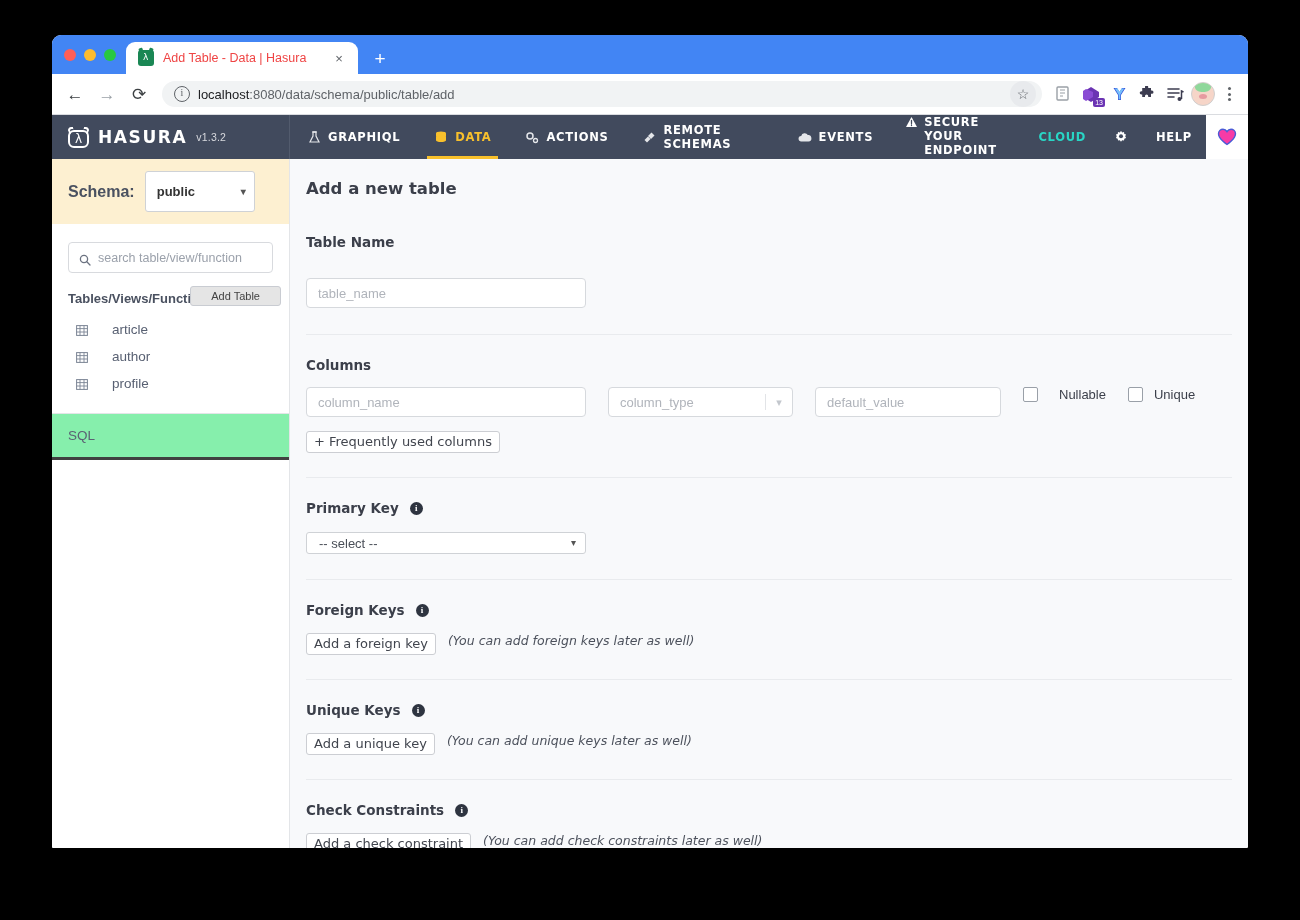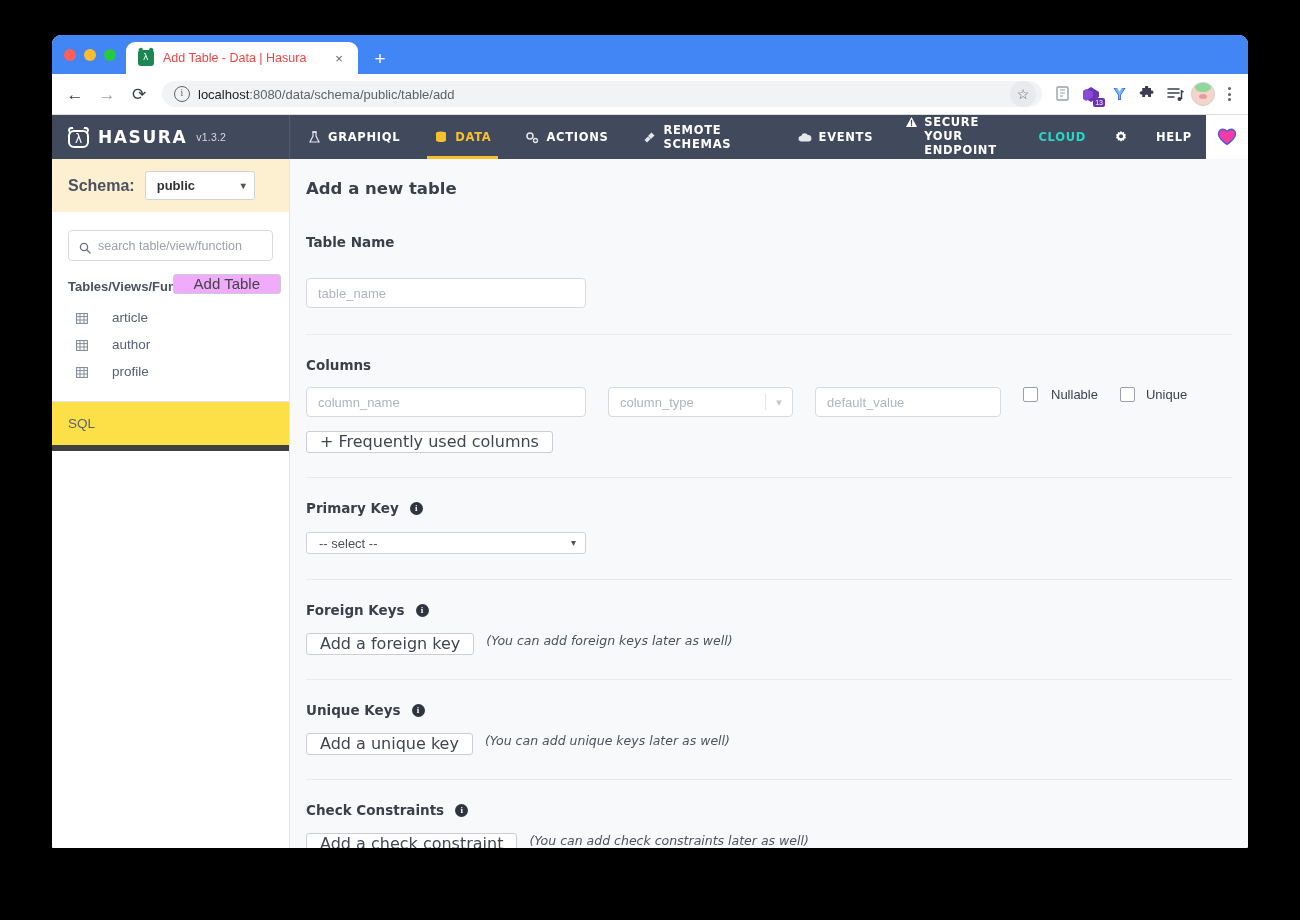--- a/index.html
+++ b/index.html
@@ -205,21 +205,21 @@
     display:flex; flex-direction:column;
     box-sizing:border-box;
   }
   .schema-bar {
     background:#fdf0d1; padding: 12px 16px;
     display:flex; align-items:center; gap:10px;
     box-sizing:border-box;
   }
   .schema-label { font-size: 16px; font-weight:700; color:#4a5160; }
   .schema-select {
-    width: 110px; height: 29px; background:#fff;
+    width: 110px; height: 41px; background:#fff;
     border: 1px solid #cfd2d6; border-radius:3px;
     display:flex; align-items:center; justify-content:space-between;
     padding: 0 8px 0 11px; box-sizing:border-box;
     font-size: 13px; color:#333; font-weight:700;
   }
   .caret { color:#555; font-size:10px; line-height:1; }
 
   .side-main { padding: 18px 16px 0; border-bottom: 1px solid #e3e5e8; padding-bottom: 16px; }
   .searchbox {
     height: 31px; border:1px solid #d8dade; border-radius:4px;
@@ -228,34 +228,34 @@
   }
   .searchbox .ph { font-size: 12.5px; color:#9ba1ab; }
   .magnifier { width:12px; height:12px; flex:none; }
 
   .tvf {
     margin-top: 16px; position:relative;
     font-size: 13px; font-weight:700; color:#4a5160; line-height: 19px;
   }
   .addtable-btn {
     position:absolute; right:-8px; top:-3px;
-    border:1px solid #c9ccd2; border-radius:3px; background:#f0abfc;
-    font-size: 15px; font-weight:400; color:#444;
+    border:1px solid #c9ccd2; border-radius:3px; background:#e5e5e5;
+    font-size: 11px; font-weight:400; color:#444;
     padding: 2px 20px; line-height: 14px; white-space:nowrap;
   }
   .tlist { margin-top: 8px; }
   .titem {
     display:flex; align-items:center; gap:24px;
     padding: 6px 0 6px 8px; color:#586072; font-size: 13.5px;
   }
   .tbl-ico { width: 12px; height: 11px; flex:none; }
   .sql-row {
-    background:#fde047; padding: 14px 16px;
+    background:#86efac; padding: 14px 16px;
     font-size: 13.5px; color:#5a6273;
-    border-bottom: 6px solid #404040;
+    border-bottom: 3px solid #404040;
   }
   .side-rest { flex:1; background:#fff; }
 
   
   .content {
     flex: 1; background: #f8f9fb; overflow: hidden;
     padding: 20px 0 0 0; box-sizing:border-box;
   }
   .page-title {
     font-size: 16.5px; font-weight:700; color:#3b3f4a;
@@ -284,21 +284,21 @@
     display:flex; align-items:center; box-sizing:border-box;
     font-size: 13px; color:#b0b4bb; padding-left: 11px;
   }
   .sel2 .divider { width:1px; height:16px; background:#e2e4e7; margin-left:auto; }
   .sel2 .arrow { width: 26px; text-align:center; color:#c3c7cd; font-size: 11px; }
   .cbx { width: 13px; height:13px; border:1.3px solid #9aa0a8; border-radius:2px; background:#fff; flex:none; }
   .cbx-label { font-size: 13px; color:#3b3f4a; }
   .smallbtn {
     display:inline-flex; align-items:center;
     border:1px solid #ccced3; border-radius:3px; background:#fff;
-    font-size: 16px; color:#41454e; padding: 3px 13px; line-height:14px;
+    font-size: 13px; color:#41454e; padding: 3px 7px; line-height:14px;
     font-family:"DejaVu Sans", sans-serif;
   }
   .hint { font-size: 12.5px; color:#4c515c; font-style: italic; font-family:"DejaVu Sans", sans-serif; }
   .divider-h { height:1px; background:#e9ebee; margin: 22px 0 0 0; }
   .sel-pk {
     width: 280px; height: 22px;
     border:1px solid #cfd2d6; border-radius:3px; background:#fff;
     display:flex; align-items:center; justify-content:space-between;
     padding: 0 9px 0 12px; box-sizing:border-box;
     font-size: 13px; color:#4a4f58;
@@ -560,21 +560,21 @@
                 <span>column_name</span>
               </div>
               <div class="sel2">
                 <span>column_type</span>
                 <span class="divider"></span>
                 <span class="arrow">▾</span>
               </div>
               <div class="inp" style="width:186px;">
                 <span>default_value</span>
               </div>
-              <div style="display:flex;align-items:center;gap:13px;">
+              <div style="display:flex;align-items:center;gap:21px;">
                 <span class="cbx"></span>
                 <span class="cbx-label">Nullable</span>
               </div>
               <div style="display:flex;align-items:center;gap:11px;">
                 <span class="cbx"></span>
                 <span class="cbx-label">Unique</span>
               </div>
             </div>
             <div style="margin-top:14px;">
               <span class="smallbtn">+ Frequently used columns</span>

